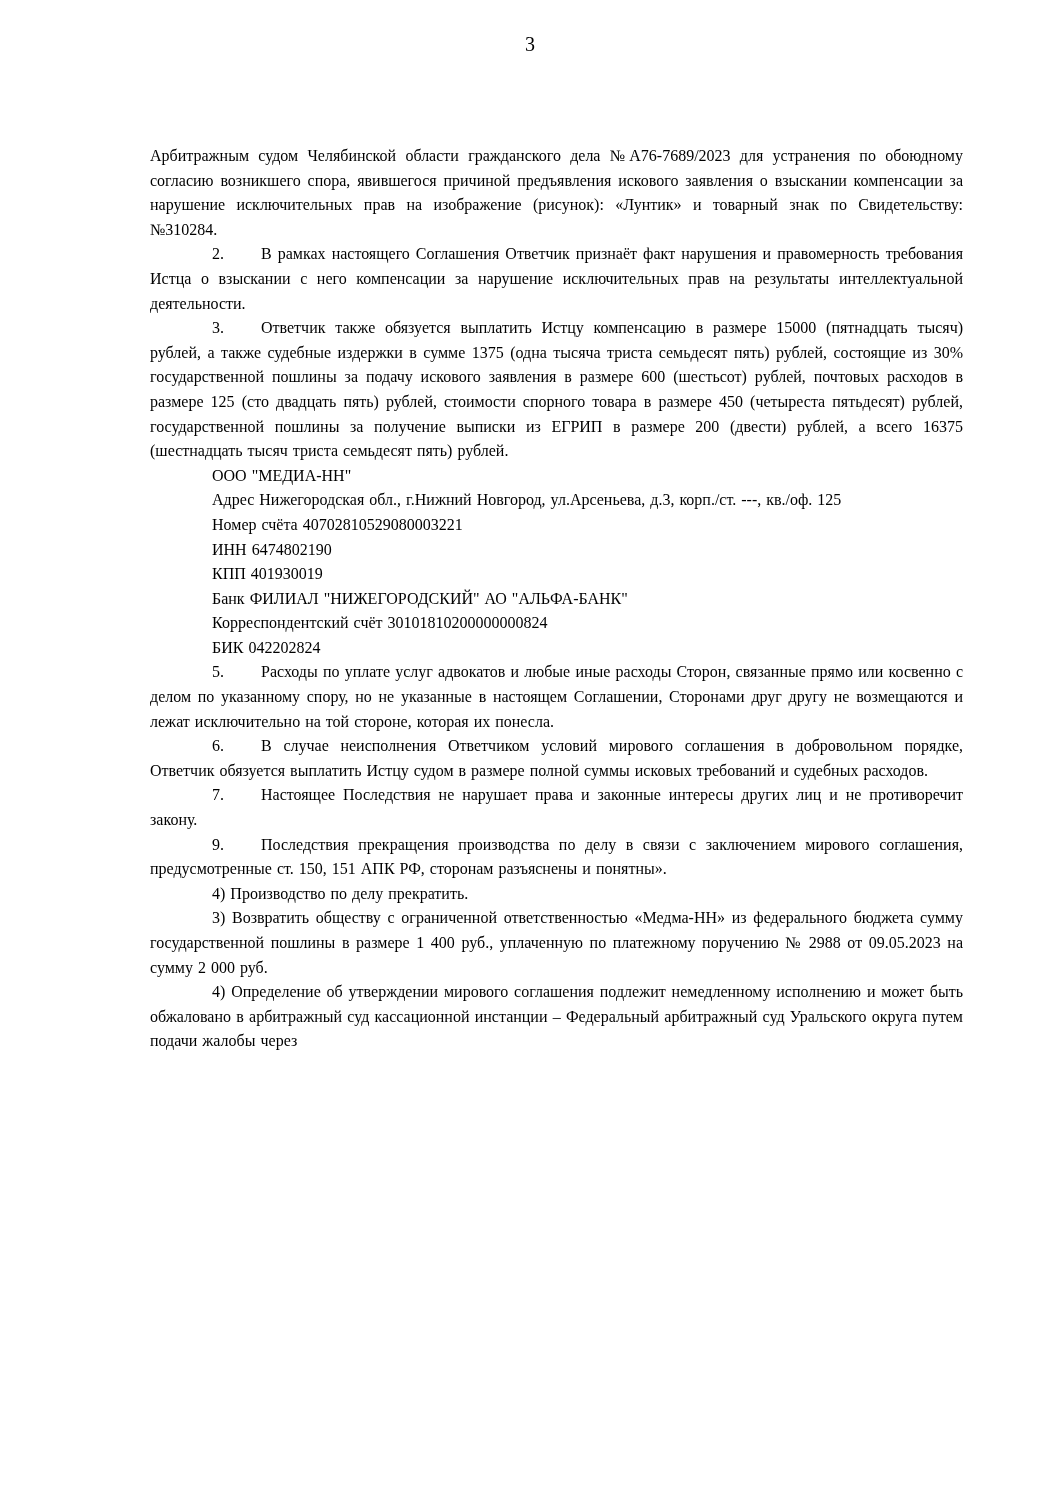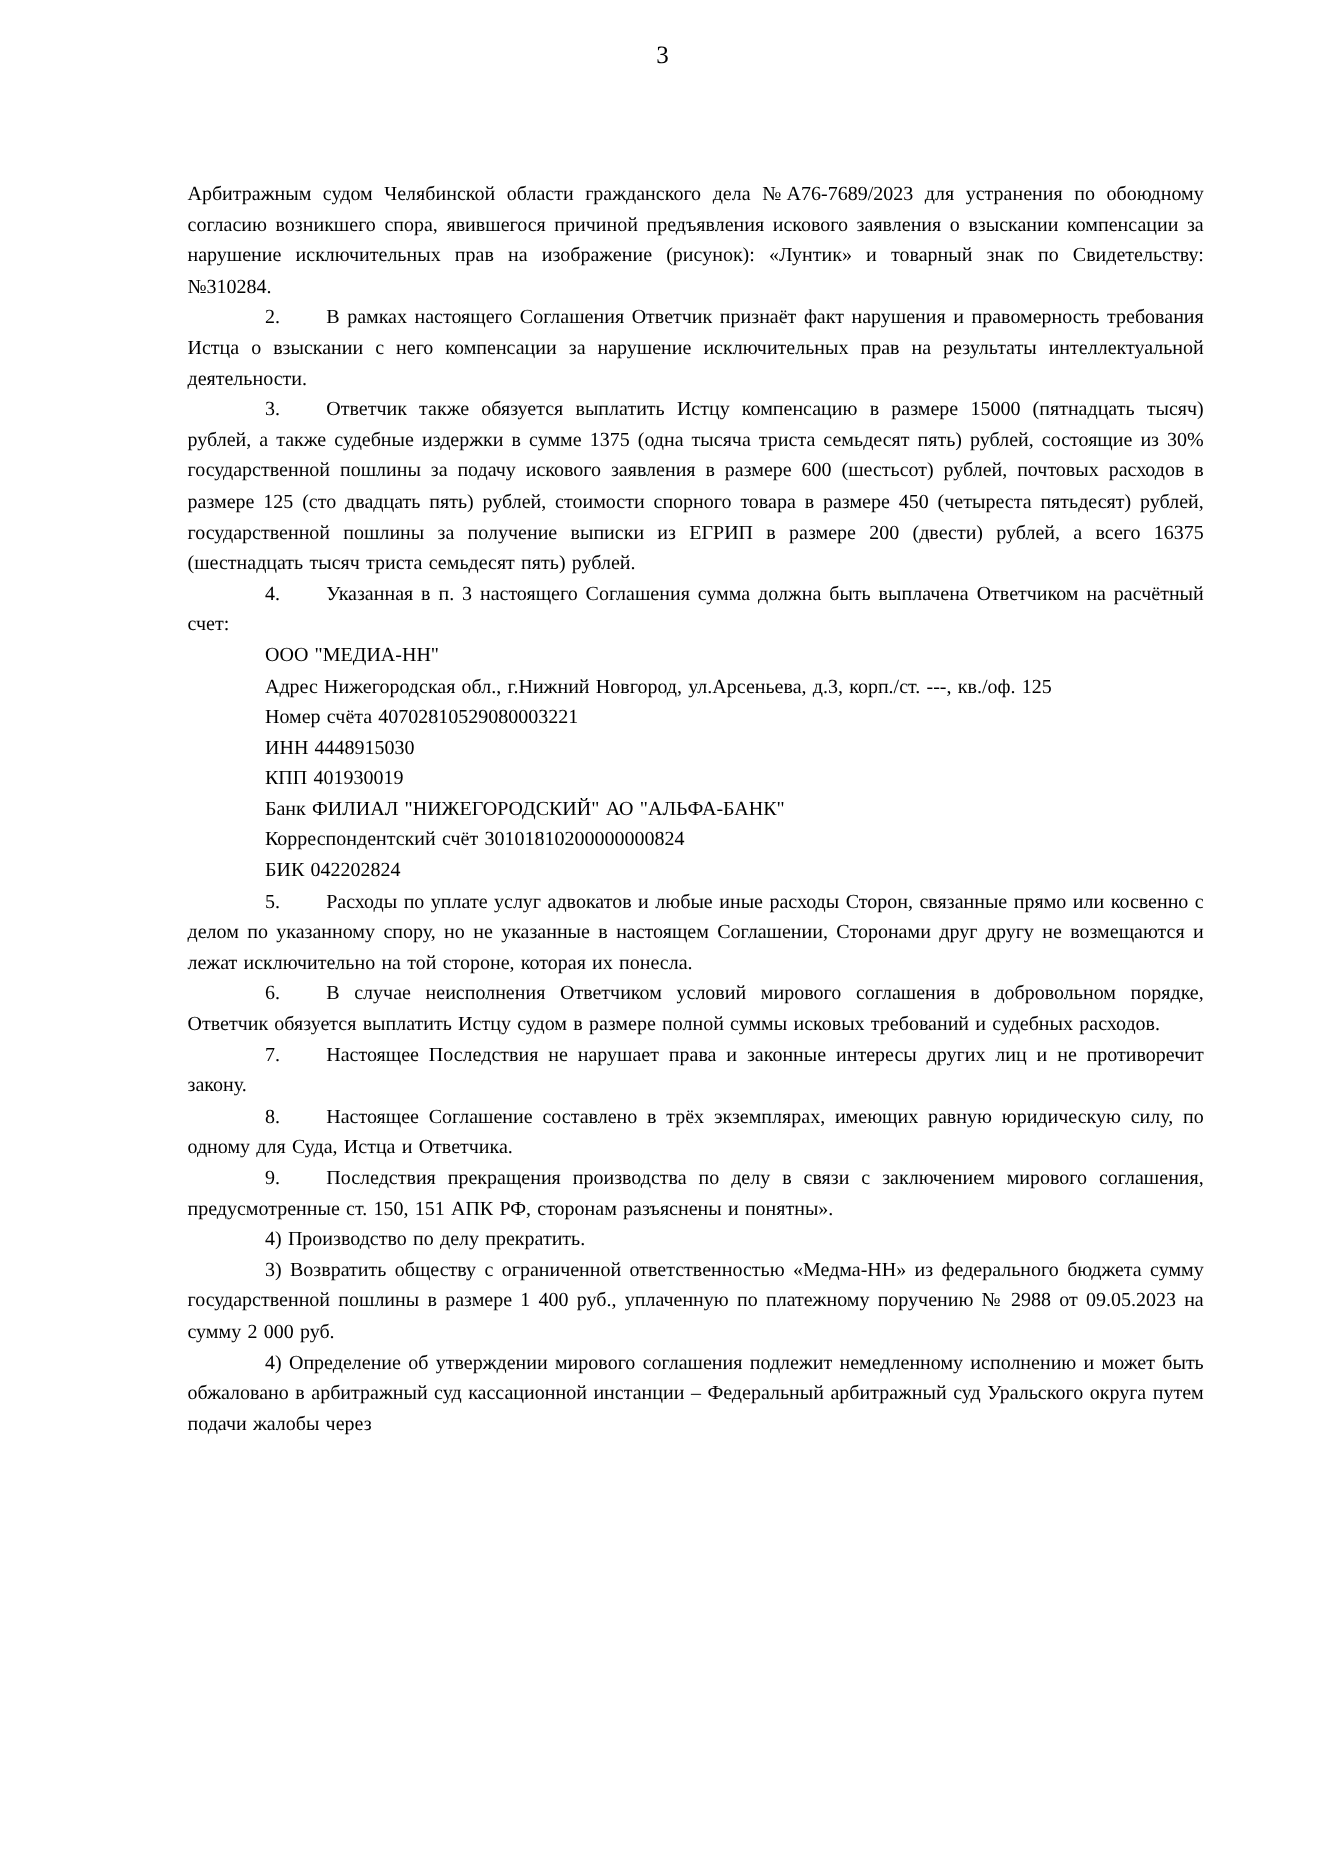--- a/index.html
+++ b/index.html
@@ -63,39 +63,37 @@
   <div class="page-number">3</div>
 
   <div class="content">
 
     <p class="para flush">Арбитражным судом Челябинской области гражданского дела №А76-7689/2023 для устранения по обоюдному согласию возникшего спора, явившегося причиной предъявления искового заявления о взыскании компенсации за нарушение исключительных прав на изображение (рисунок): «Лунтик» и товарный знак по Свидетельству: №310284.</p>
 
     <p class="para"><span class="num">2.</span><span class="tab"></span><span>В рамках настоящего Соглашения Ответчик признаёт факт нарушения и правомерность требования Истца о взыскании с него компенсации за нарушение исключительных прав на результаты интеллектуальной деятельности.</span></p>
 
     <p class="para"><span class="num">3.</span><span class="tab"></span><span>Ответчик также обязуется выплатить Истцу компенсацию в размере 15000 (пятнадцать тысяч) рублей, а также судебные издержки в сумме 1375 (одна тысяча триста семьдесят пять) рублей, состоящие из 30% государственной пошлины за подачу искового заявления в размере 600 (шестьсот) рублей, почтовых расходов в размере 125 (сто двадцать пять) рублей, стоимости спорного товара в размере 450 (четыреста пятьдесят) рублей, государственной пошлины за получение выписки из ЕГРИП в размере 200 (двести) рублей, а всего 16375 (шестнадцать тысяч триста семьдесят пять) рублей.</span></p>
 
-    <p class="para"><span class="num">4.</span><span class="tab"></span><span>Указанная в п. 3 настоящего Соглашения сумма должна быть выплачена Ответчиком на расчётный счет:</span></p>
 
     <p class="para">ООО "МЕДИА-НН"</p>
     <p class="para">Адрес Нижегородская обл., г.Нижний Новгород, ул.Арсеньева, д.3, корп./ст. ---, кв./оф. 125</p>
     <p class="para">Номер счёта 40702810529080003221</p>
-    <p class="para">ИНН 4448915030</p>
+    <p class="para">ИНН 6474802190</p>
     <p class="para">КПП 401930019</p>
     <p class="para">Банк ФИЛИАЛ "НИЖЕГОРОДСКИЙ" АО "АЛЬФА-БАНК"</p>
     <p class="para">Корреспондентский счёт 30101810200000000824</p>
     <p class="para">БИК 042202824</p>
 
 
     <p class="para"><span class="num">5.</span><span class="tab"></span><span>Расходы по уплате услуг адвокатов и любые иные расходы Сторон, связанные прямо или косвенно с делом по указанному спору, но не указанные в настоящем Соглашении, Сторонами друг другу не возмещаются и лежат исключительно на той стороне, которая их понесла.</span></p>
 
     <p class="para"><span class="num">6.</span><span class="tab"></span><span>В случае неисполнения Ответчиком условий мирового соглашения в добровольном порядке, Ответчик обязуется выплатить Истцу судом в размере полной суммы исковых требований и судебных расходов.</span></p>
 
     <p class="para"><span class="num">7.</span><span class="tab"></span><span>Настоящее Последствия не нарушает права и законные интересы других лиц и не противоречит закону.</span></p>
 
-    <p class="para"><span class="num">8.</span><span class="tab"></span><span>Настоящее Соглашение составлено в трёх экземплярах, имеющих равную юридическую силу, по одному для Суда, Истца и Ответчика.</span></p>
 
     <p class="para"><span class="num">9.</span><span class="tab"></span><span>Последствия прекращения производства по делу в связи с заключением мирового соглашения, предусмотренные ст. 150, 151 АПК РФ, сторонам разъяснены и понятны».</span></p>
 
     <p class="para">4) Производство по делу прекратить.</p>
     <p class="para">3) Возвратить обществу с ограниченной ответственностью «Медма-НН» из федерального бюджета сумму государственной пошлины в размере 1 400 руб., уплаченную по платежному поручению № 2988 от 09.05.2023 на сумму 2 000 руб.</p>
     <p class="para">4) Определение об утверждении мирового соглашения подлежит немедленному исполнению и может быть обжаловано в арбитражный суд кассационной инстанции – Федеральный арбитражный суд Уральского округа путем подачи жалобы через</p>
 
   </div>
 </div>
 

